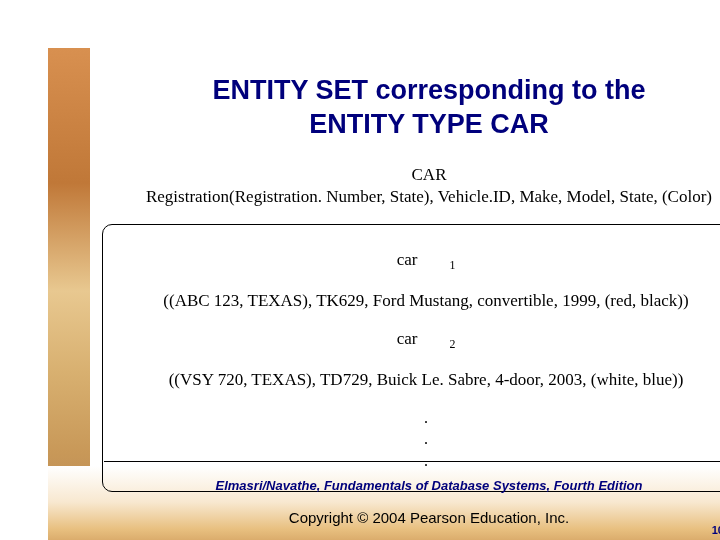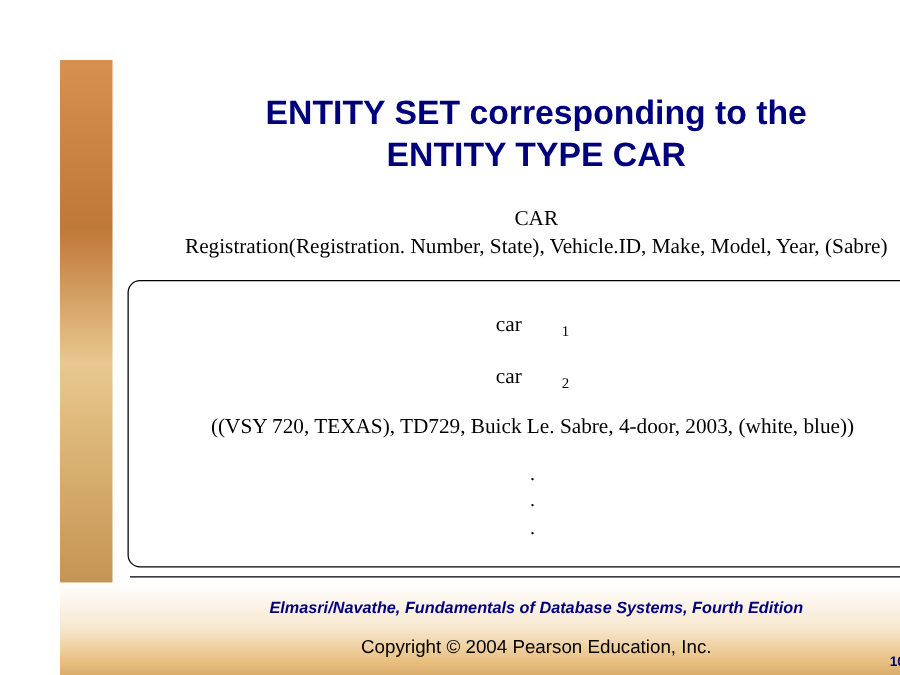--- a/index.html
+++ b/index.html
@@ -109,25 +109,26 @@
 <div class="bg-bottom"></div>
 
 <div class="content">
   <div class="title">
     <span>ENTITY SET corresponding to the</span><br>
     <span>ENTITY TYPE CAR</span>
   </div>
 
   <div class="schema-block">
     <span>CAR</span><br>
-    <span>Registration(Registration. Number, State), Vehicle.ID, Make, Model, Year, (Sabre)</span>
+    <span>Registration(Registration. Number, State), Vehicle.ID, Make, Model, State, (Color)</span>
   </div>
 
   <div class="entities-box">
     <span class="entity-label"><span>car</span><span class="sub">1</span></span>
+    <span class="entity-tuple">((ABC 123, TEXAS), TK629, Ford Mustang, convertible, 1999, (red, black))</span>
     <span class="entity-label"><span>car</span><span class="sub">2</span></span>
     <span class="entity-tuple">((VSY 720, TEXAS), TD729, Buick Le. Sabre, 4-door, 2003, (white, blue))</span>
     <div class="dots">
       <span>.</span><br>
       <span>.</span><br>
       <span>.</span>
     </div>
   </div>
 </div>
 

